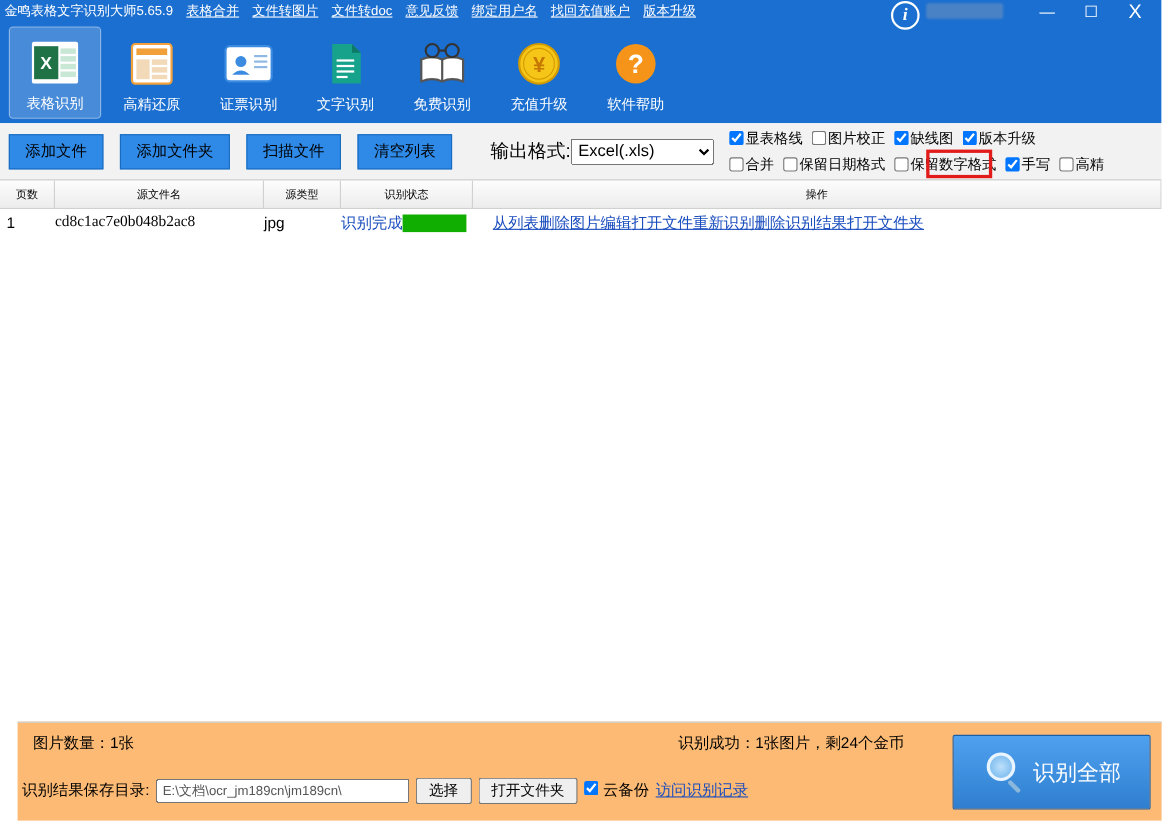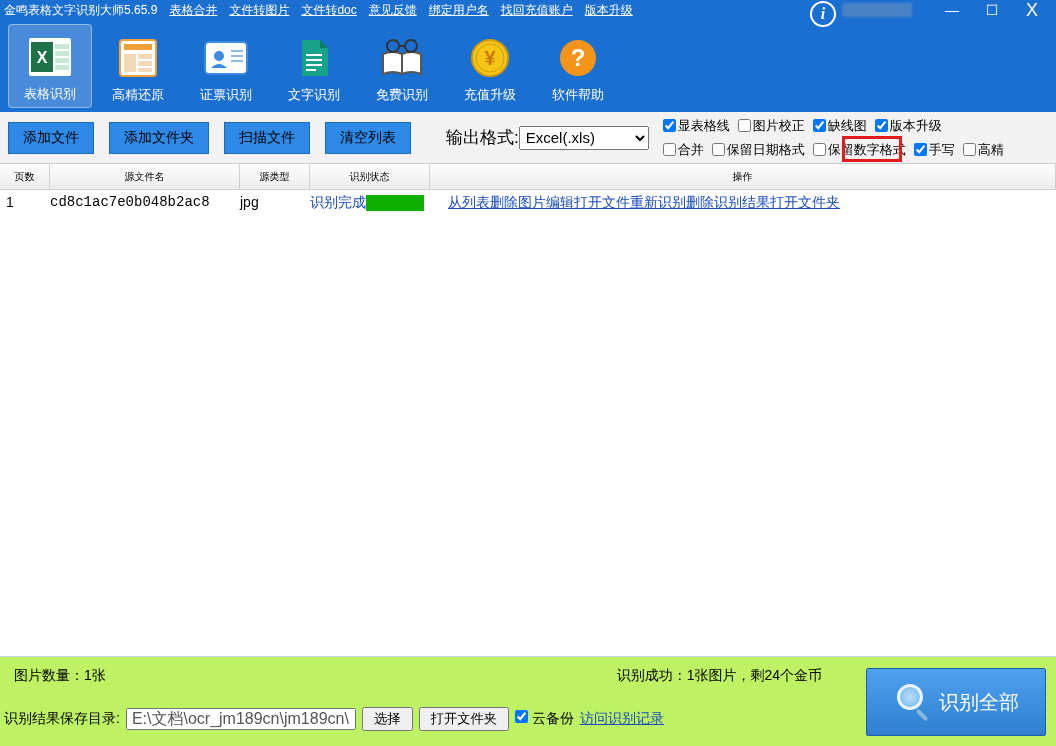--- a/index.html
+++ b/index.html
@@ -30,31 +30,31 @@
 .thead { display: flex; height: 26px; background: linear-gradient(#fdfdfd, #ececec); border-bottom: 1px solid #d0d0d0; font-size: 10px; }
 .thead div { display: flex; align-items: center; justify-content: center; border-right: 1px solid #d0d0d0; }
 .col-page { width: 50px; }
 .col-file { width: 190px; }
 .col-type { width: 70px; }
 .col-status { width: 120px; }
 .col-op { flex: 1; }
 
 .trow { display: flex; font-size: 14px; padding: 4px 0; }
 .trow .col-page { padding-left: 6px; }
-.trow .col-file { font-family: Liberation Mono, monospace; }
+.trow .col-file { font-family: Liberation Serif, serif; }
 .trow .col-status a { color: #1a4dbe; cursor: pointer; }
 .greenbar { display: inline-block; width: 58px; height: 16px; background: #0fae00; vertical-align: middle; }
 .oplinks { flex: 1; display: flex; padding-left: 18px; }
 .oplinks a { color: #1a4dbe; text-decoration: underline; cursor: pointer; white-space: nowrap; }
 
-.footer { position: absolute; bottom: 0; left: 0; right: 0; height: 90px; background: #bef264; border-top: 1px solid #c8d6e6; }
+.footer { position: absolute; bottom: 0; left: 16px; right: 0; height: 90px; background: #fdba74; border-top: 1px solid #c8d6e6; }
 .footer-r1 { display: flex; padding: 10px 14px 4px; font-size: 14px; }
 .footer-r1 .right { margin-left: auto; margin-right: 220px; }
 .footer-r2 { display: flex; align-items: center; padding: 18px 4px 4px; font-size: 14px; gap: 6px; }
-.footer-r2 input[type=text] { width: 230px; height: 22px; font-size: 16px; padding: 0 4px; color: #555; }
+.footer-r2 input[type=text] { width: 230px; height: 22px; font-size: 12px; padding: 0 4px; color: #555; }
 .footer-r2 button { height: 24px; padding: 0 10px; cursor: pointer; }
 .footer-r2 a { color: #1a4dbe; text-decoration: underline; cursor: pointer; }
 .bigbtn { position: absolute; right: 10px; bottom: 10px; width: 180px; height: 68px; background: linear-gradient(#4fa2f0, #2f7ecf); border: 1px solid #1a5ea8; color: #fff; display: flex; align-items: center; justify-content: center; gap: 10px; font-size: 20px; cursor: pointer; border-radius: 2px; }
 .magglass { width: 36px; height: 36px; position: relative; }
 .magglass .lens { width: 26px; height: 26px; border: 3px solid #e8f4ff; border-radius: 50%; background: radial-gradient(#bde0fb, #6cb3ec); position: absolute; top: 0; left: 4px; }
 .magglass .handle { width: 14px; height: 4px; background: #8ab7dc; position: absolute; bottom: 3px; right: 0; transform: rotate(45deg); border-radius: 2px; }
 input[type=checkbox] { cursor: pointer; }
 </style>
 </head>
 <body>

